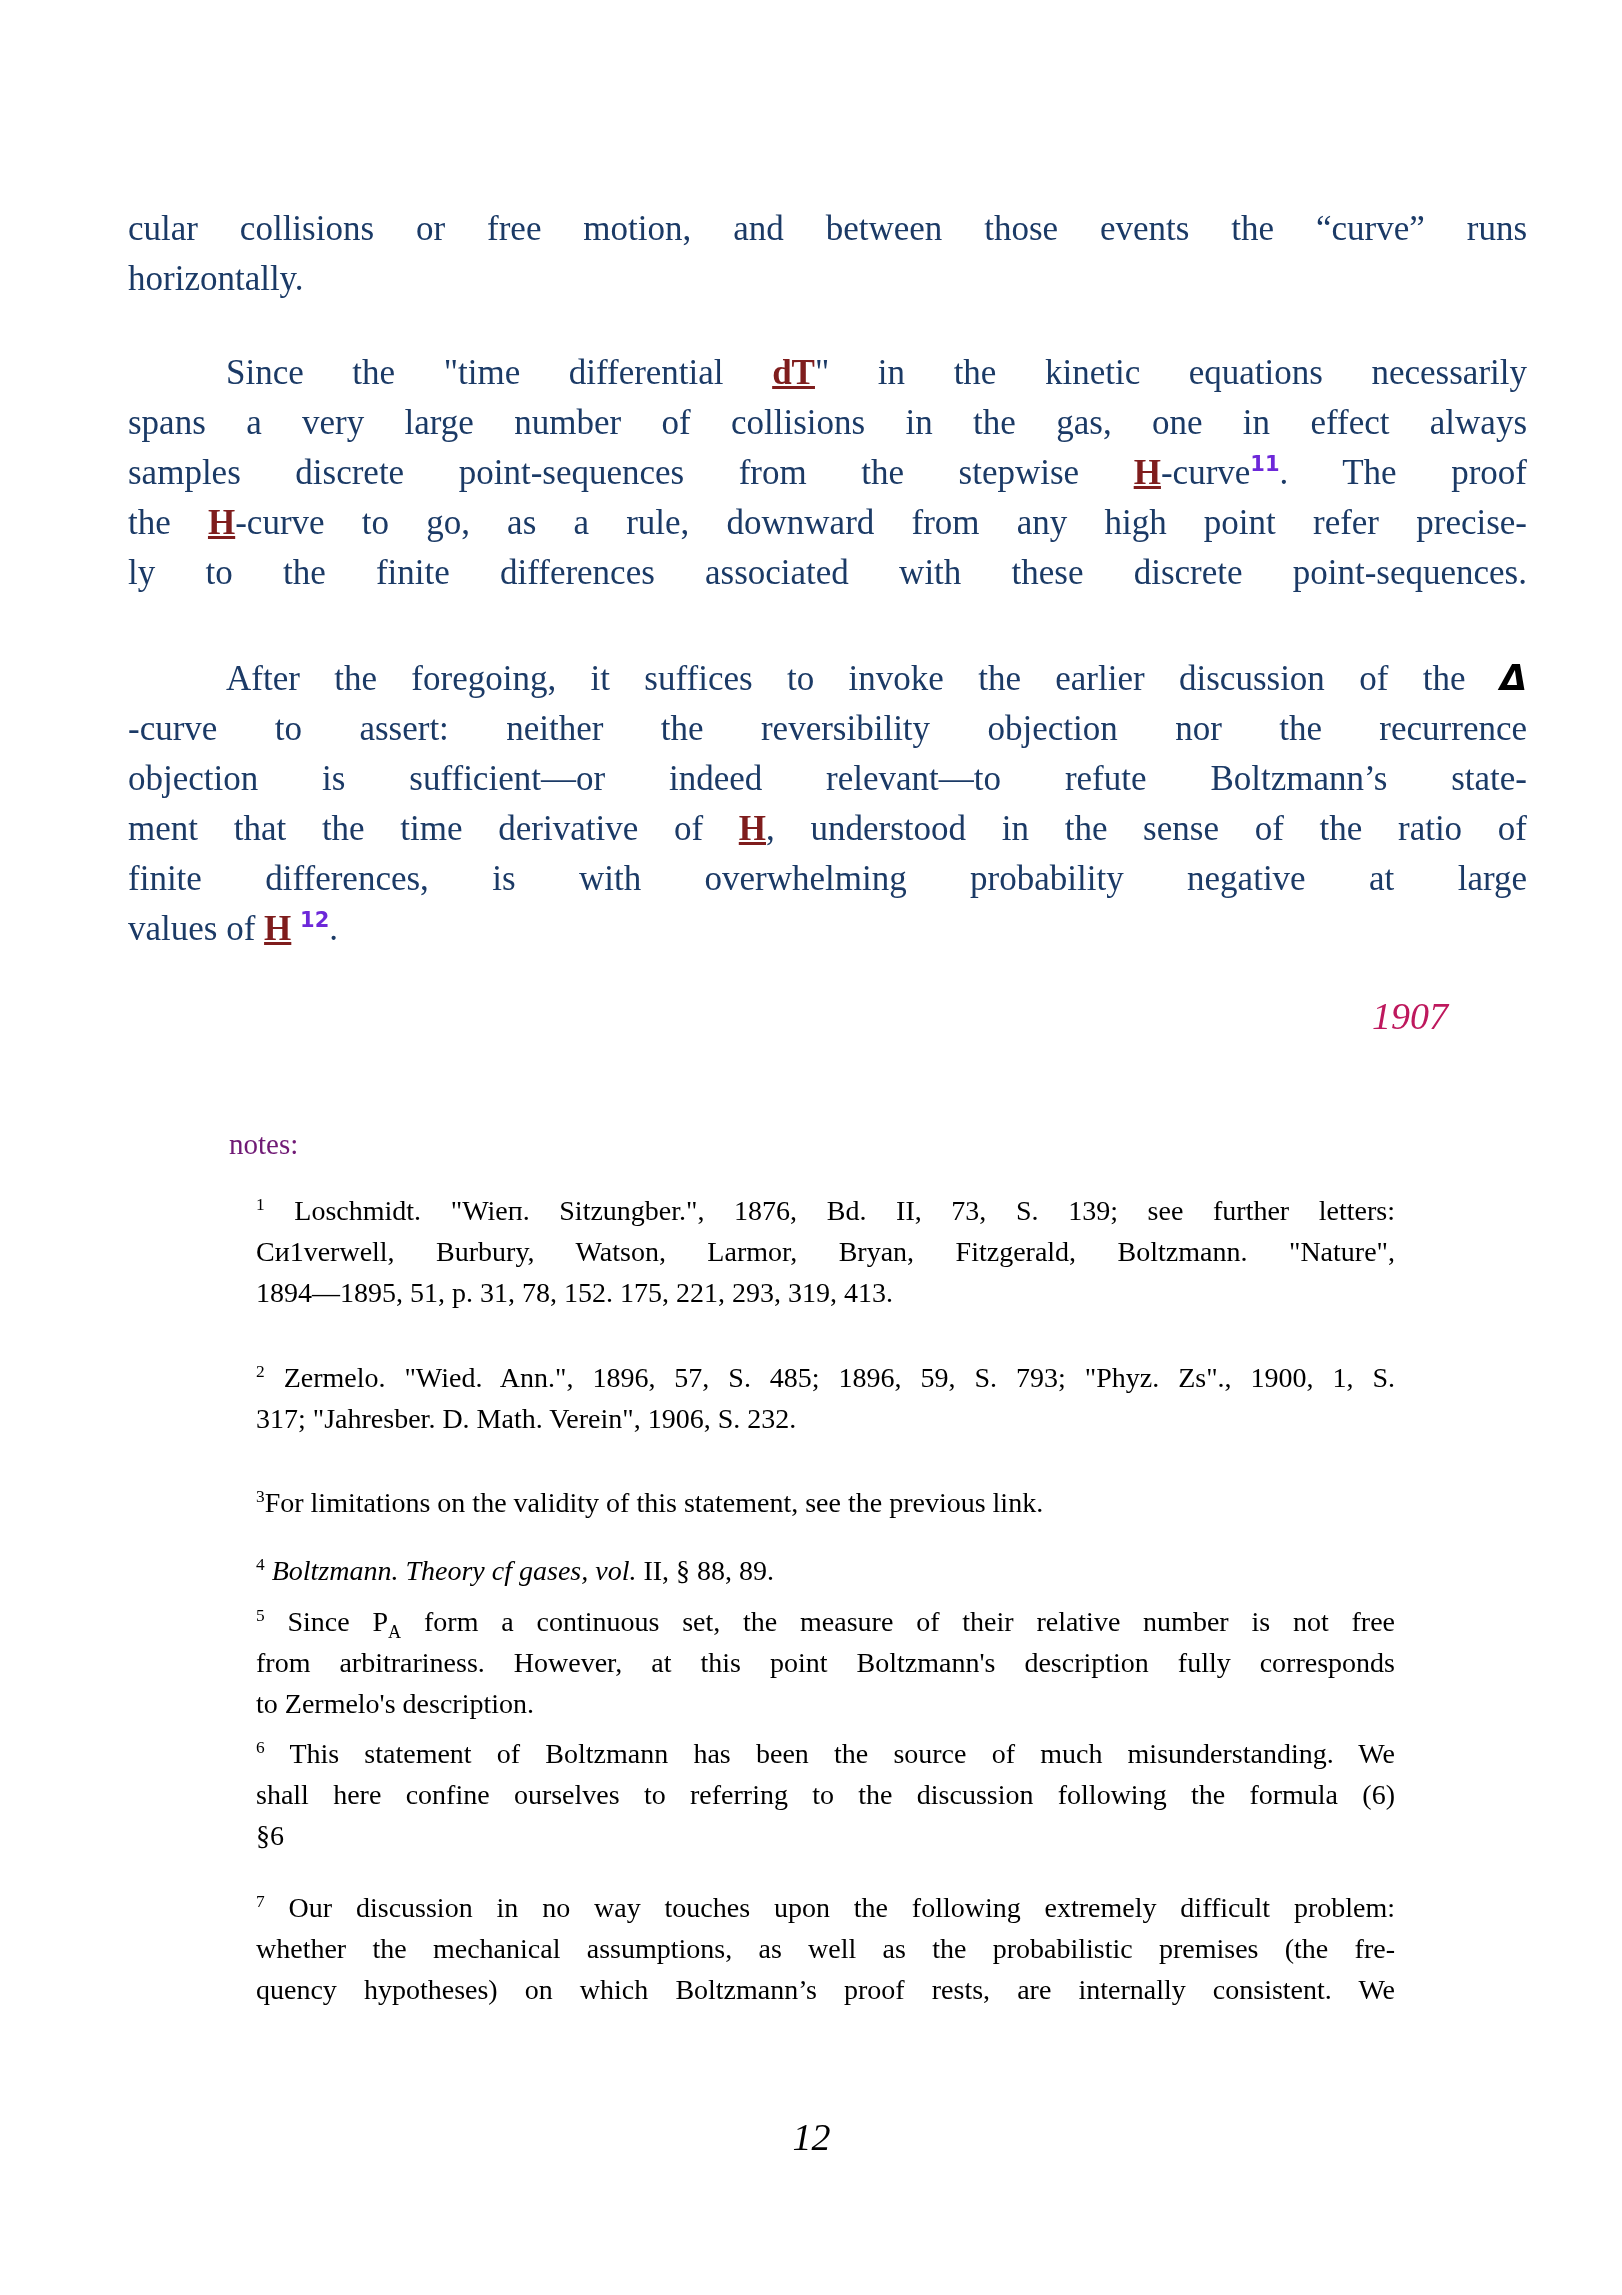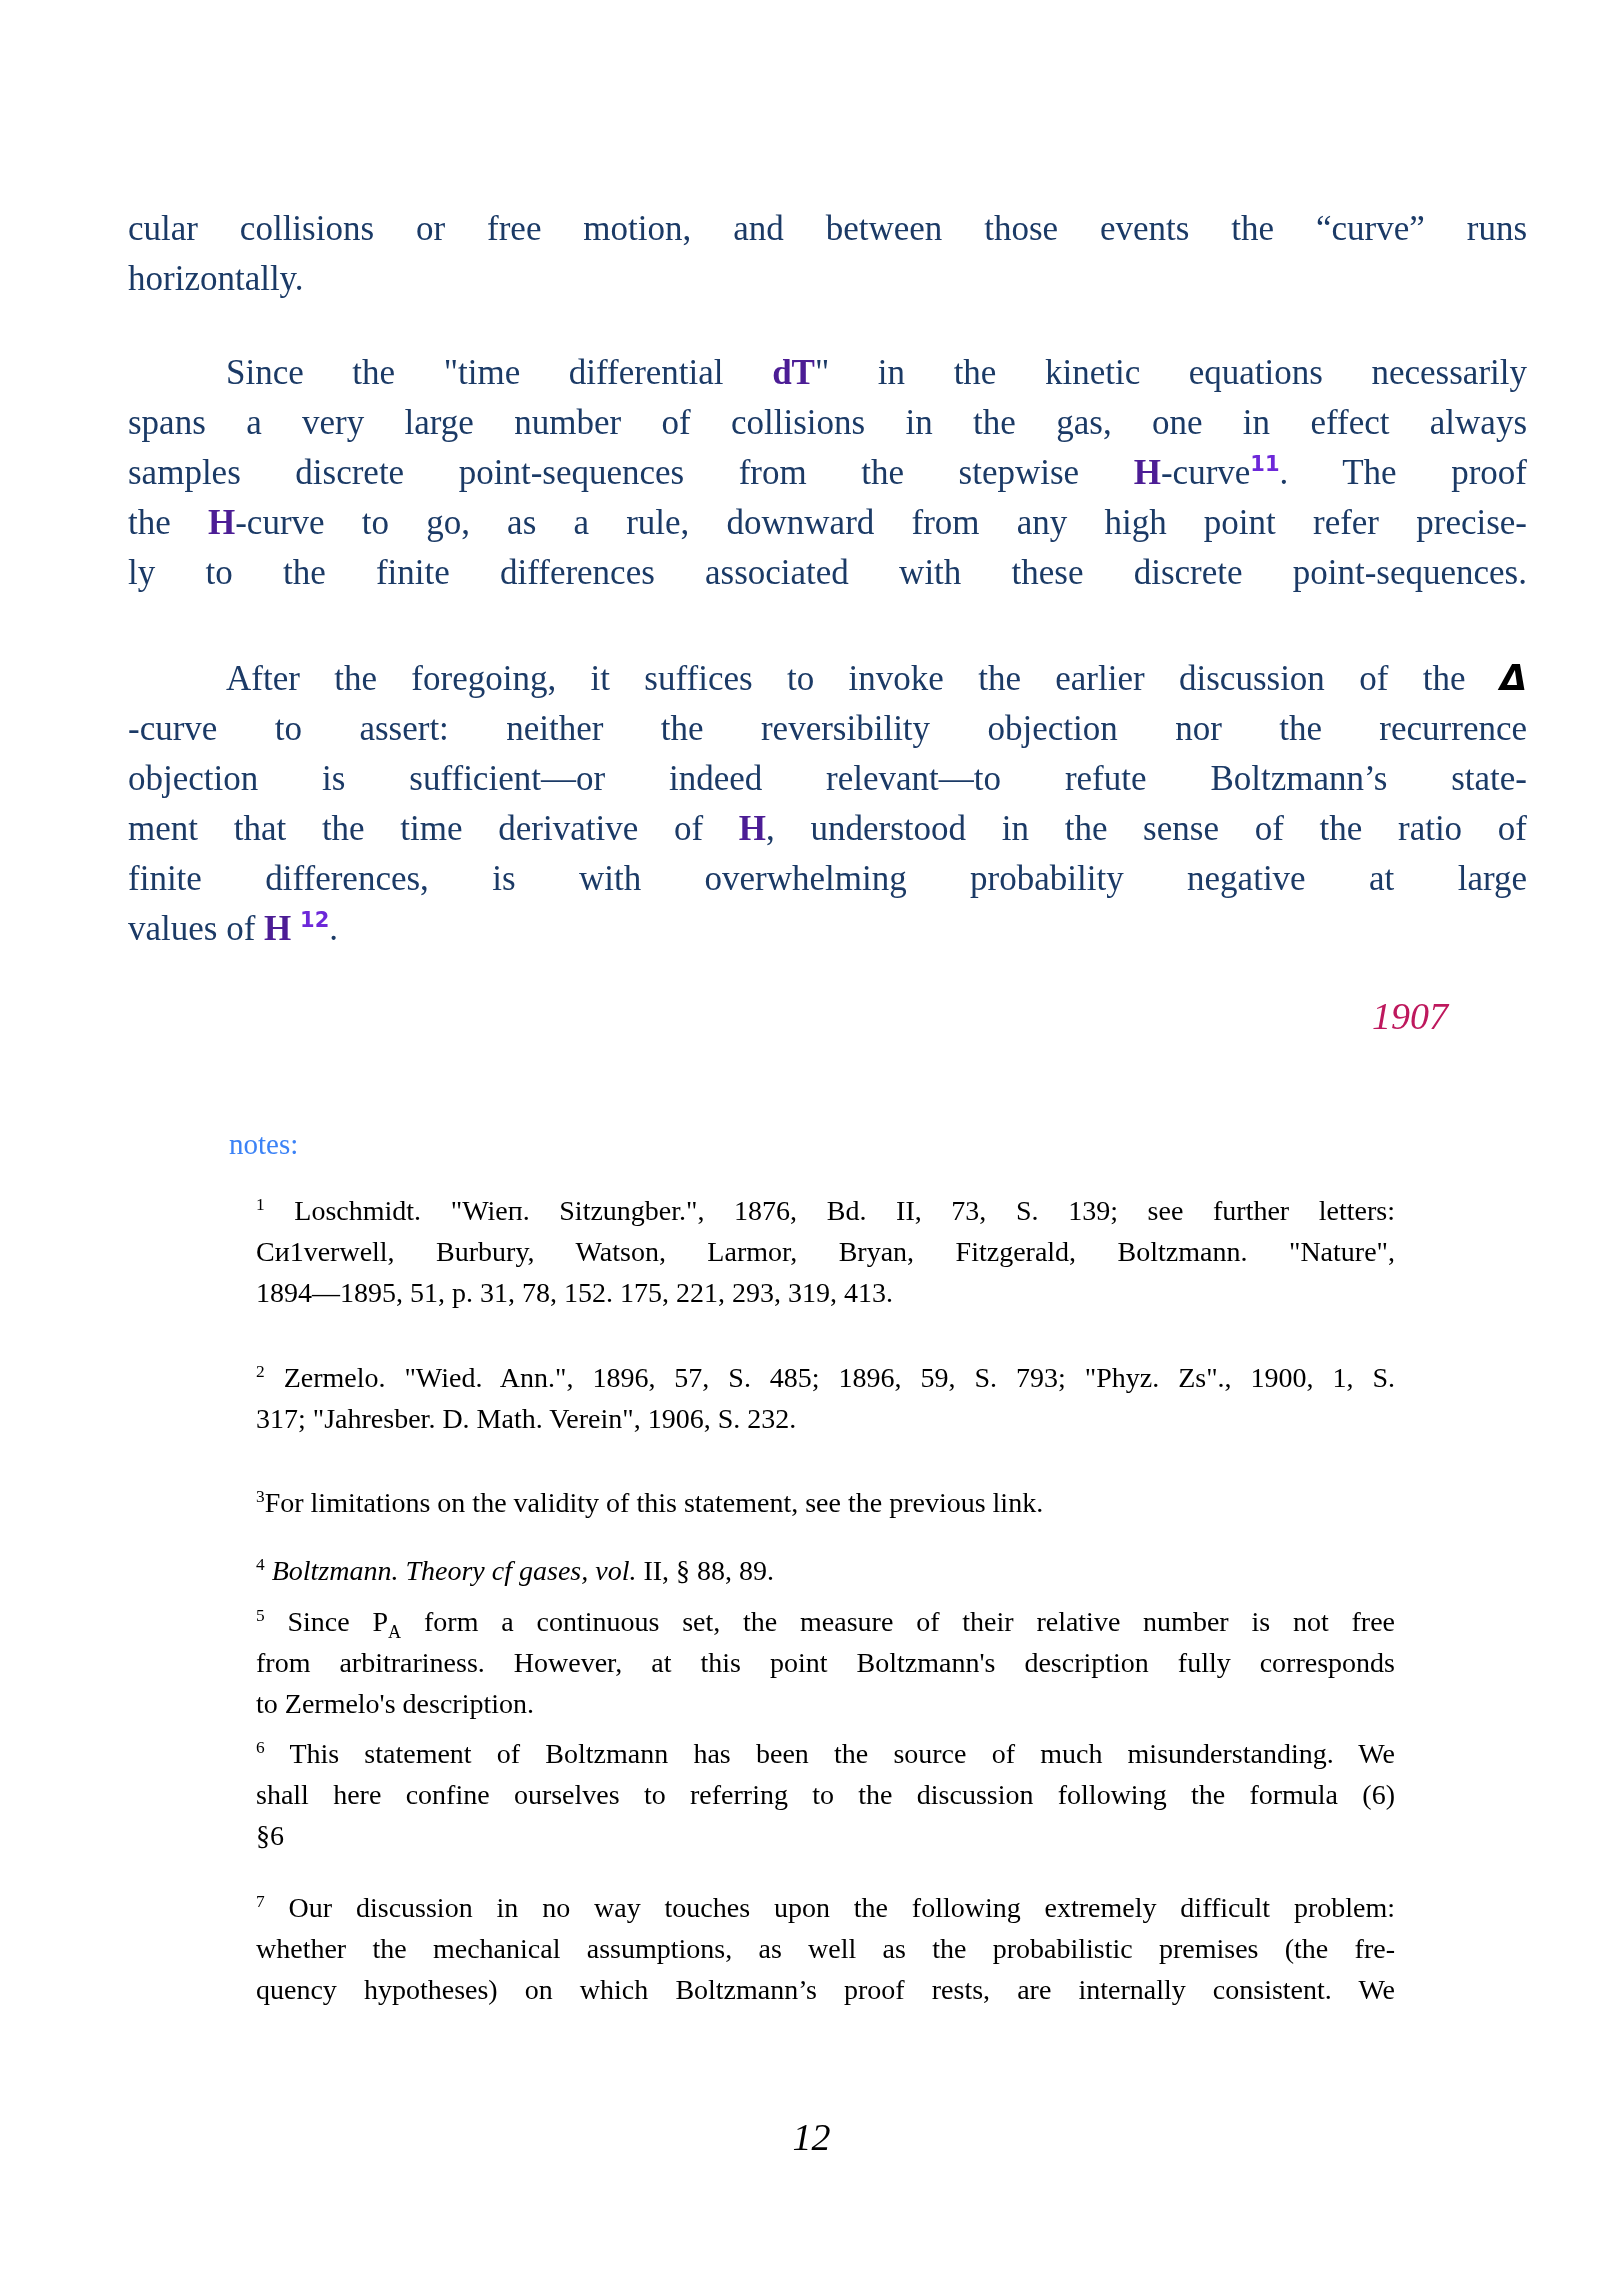--- a/index.html
+++ b/index.html
@@ -12,35 +12,35 @@
   .main-line{
     font-size:35px;line-height:50px;color:#1b3a66;
     text-align:justify;text-align-last:justify;
   }
   .main-line.lastline{text-align-last:left;}
   .main-line.indent{text-indent:98px;}
   .para{margin:0;}
   .para2{margin-top:44px;}
   .para3{margin-top:55px;}
   
-  .seg-sym{color:#4c1d95;font-weight:700;}
+  .seg-sym{color:#7f1d1d;font-weight:700;text-decoration:underline;}
   .seg-sup{color:#6d28d9;font-weight:700;font-size:0.60em;vertical-align:super;line-height:0;font-family:"DejaVu Sans",sans-serif;}
   .seg-delta{color:#000000;font-weight:700;font-style:italic;font-family:"DejaVu Sans",sans-serif;}
   .seg-i{font-style:italic;}
   .seg-sub{font-size:0.65em;vertical-align:sub;line-height:0;}
   .seg-fnsup{font-size:0.62em;vertical-align:super;line-height:0;}
   
   .year{
     margin-top:39px;text-align:right;padding-right:79px;
     font-style:italic;font-size:38px;line-height:46px;color:#be185d;
   }
   
   .notes-heading{
     margin-top:85px;margin-left:101px;
-    font-size:29px;line-height:41px;color:#3b82f6;
+    font-size:29px;line-height:41px;color:#701a75;
   }
   .footnotes{margin-left:128px;width:1139px;}
   .fn{color:#000000;}
   .fn-line{
     font-size:28px;line-height:41px;
     text-align:justify;text-align-last:justify;
   }
   .fn-line.lastline{text-align-last:left;}
   .fn1{margin-top:25px;}
   .fn2{margin-top:44px;}

